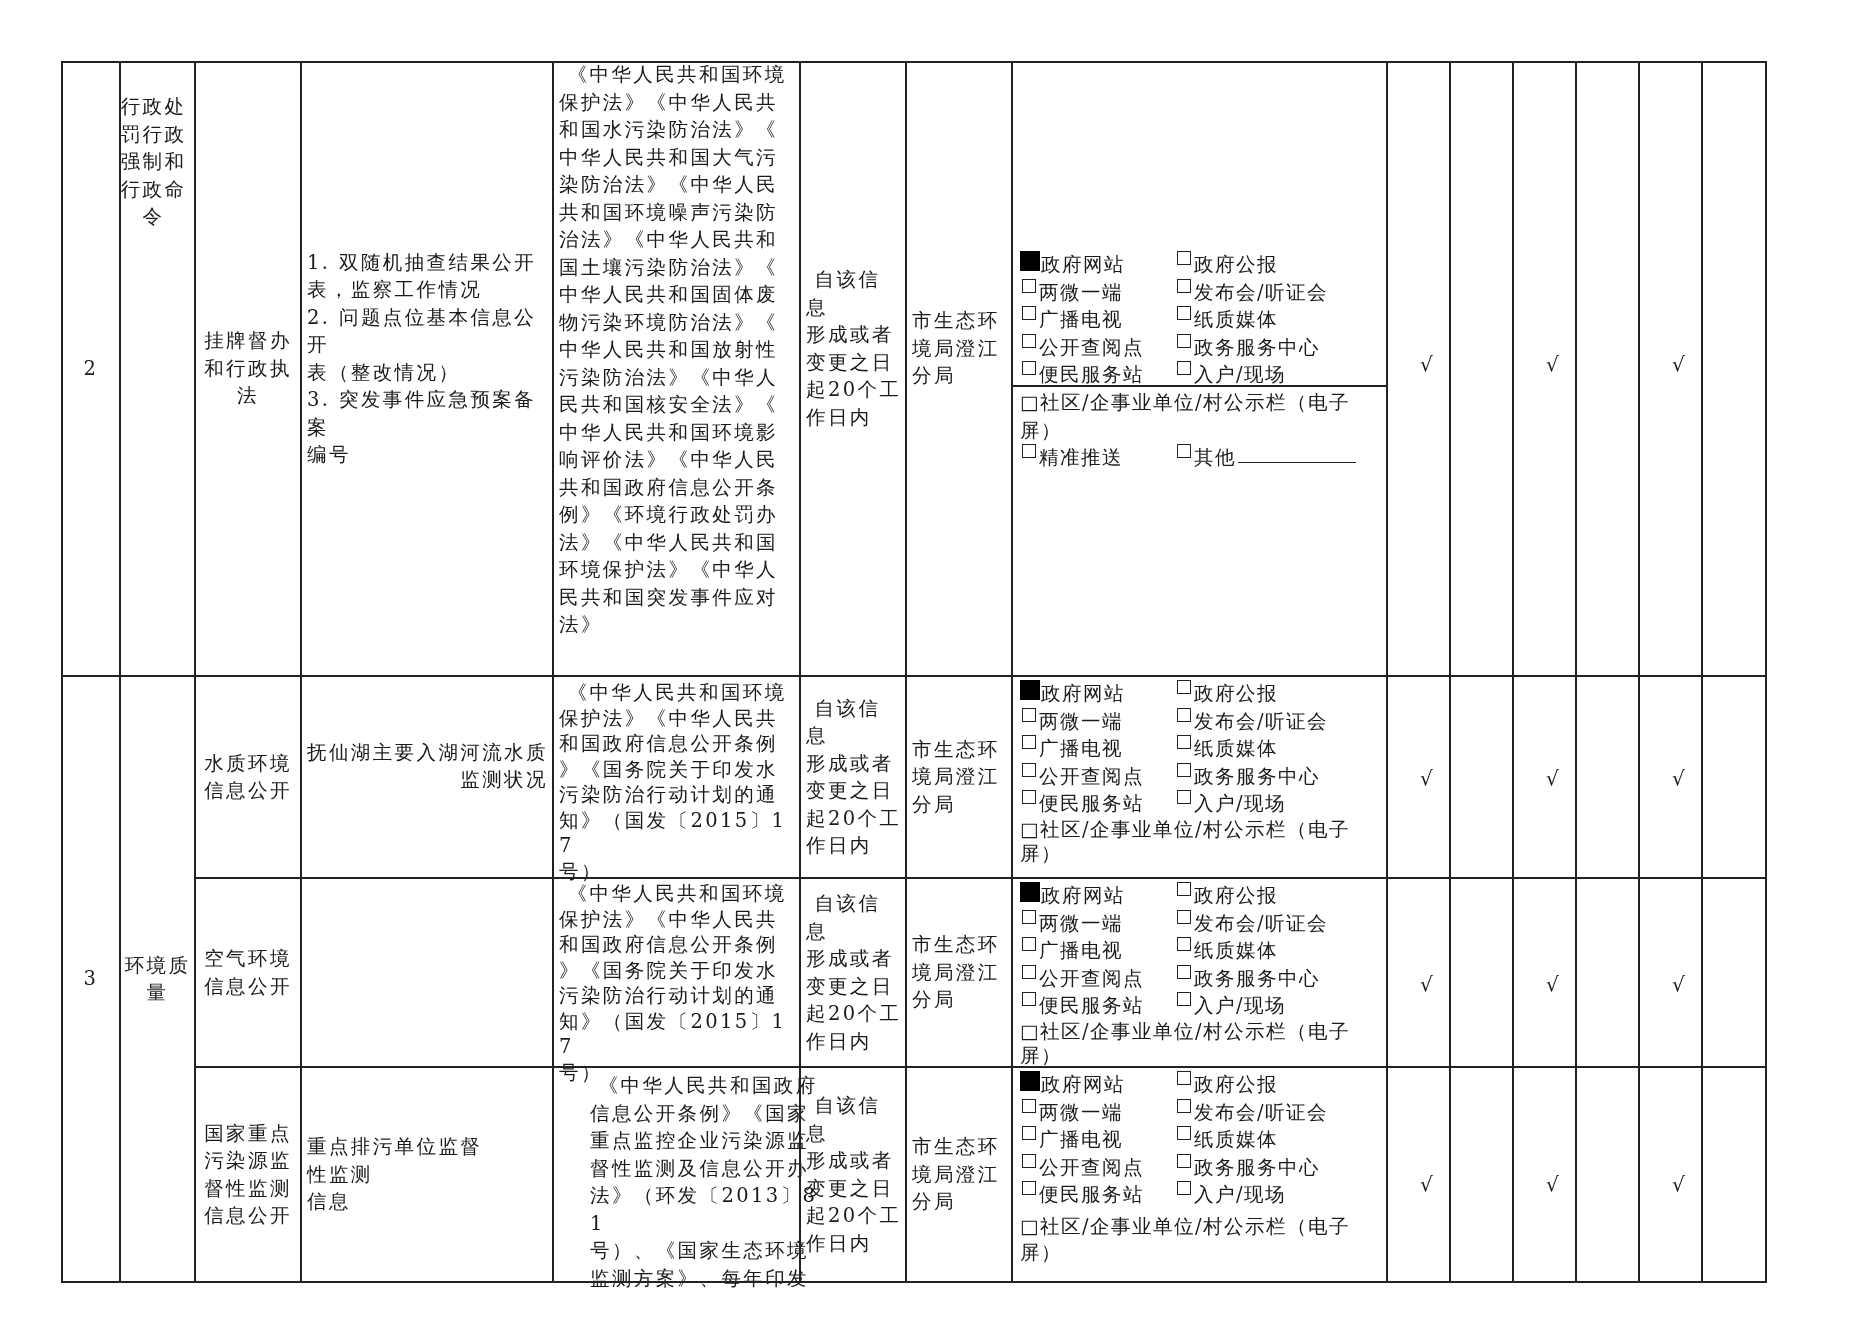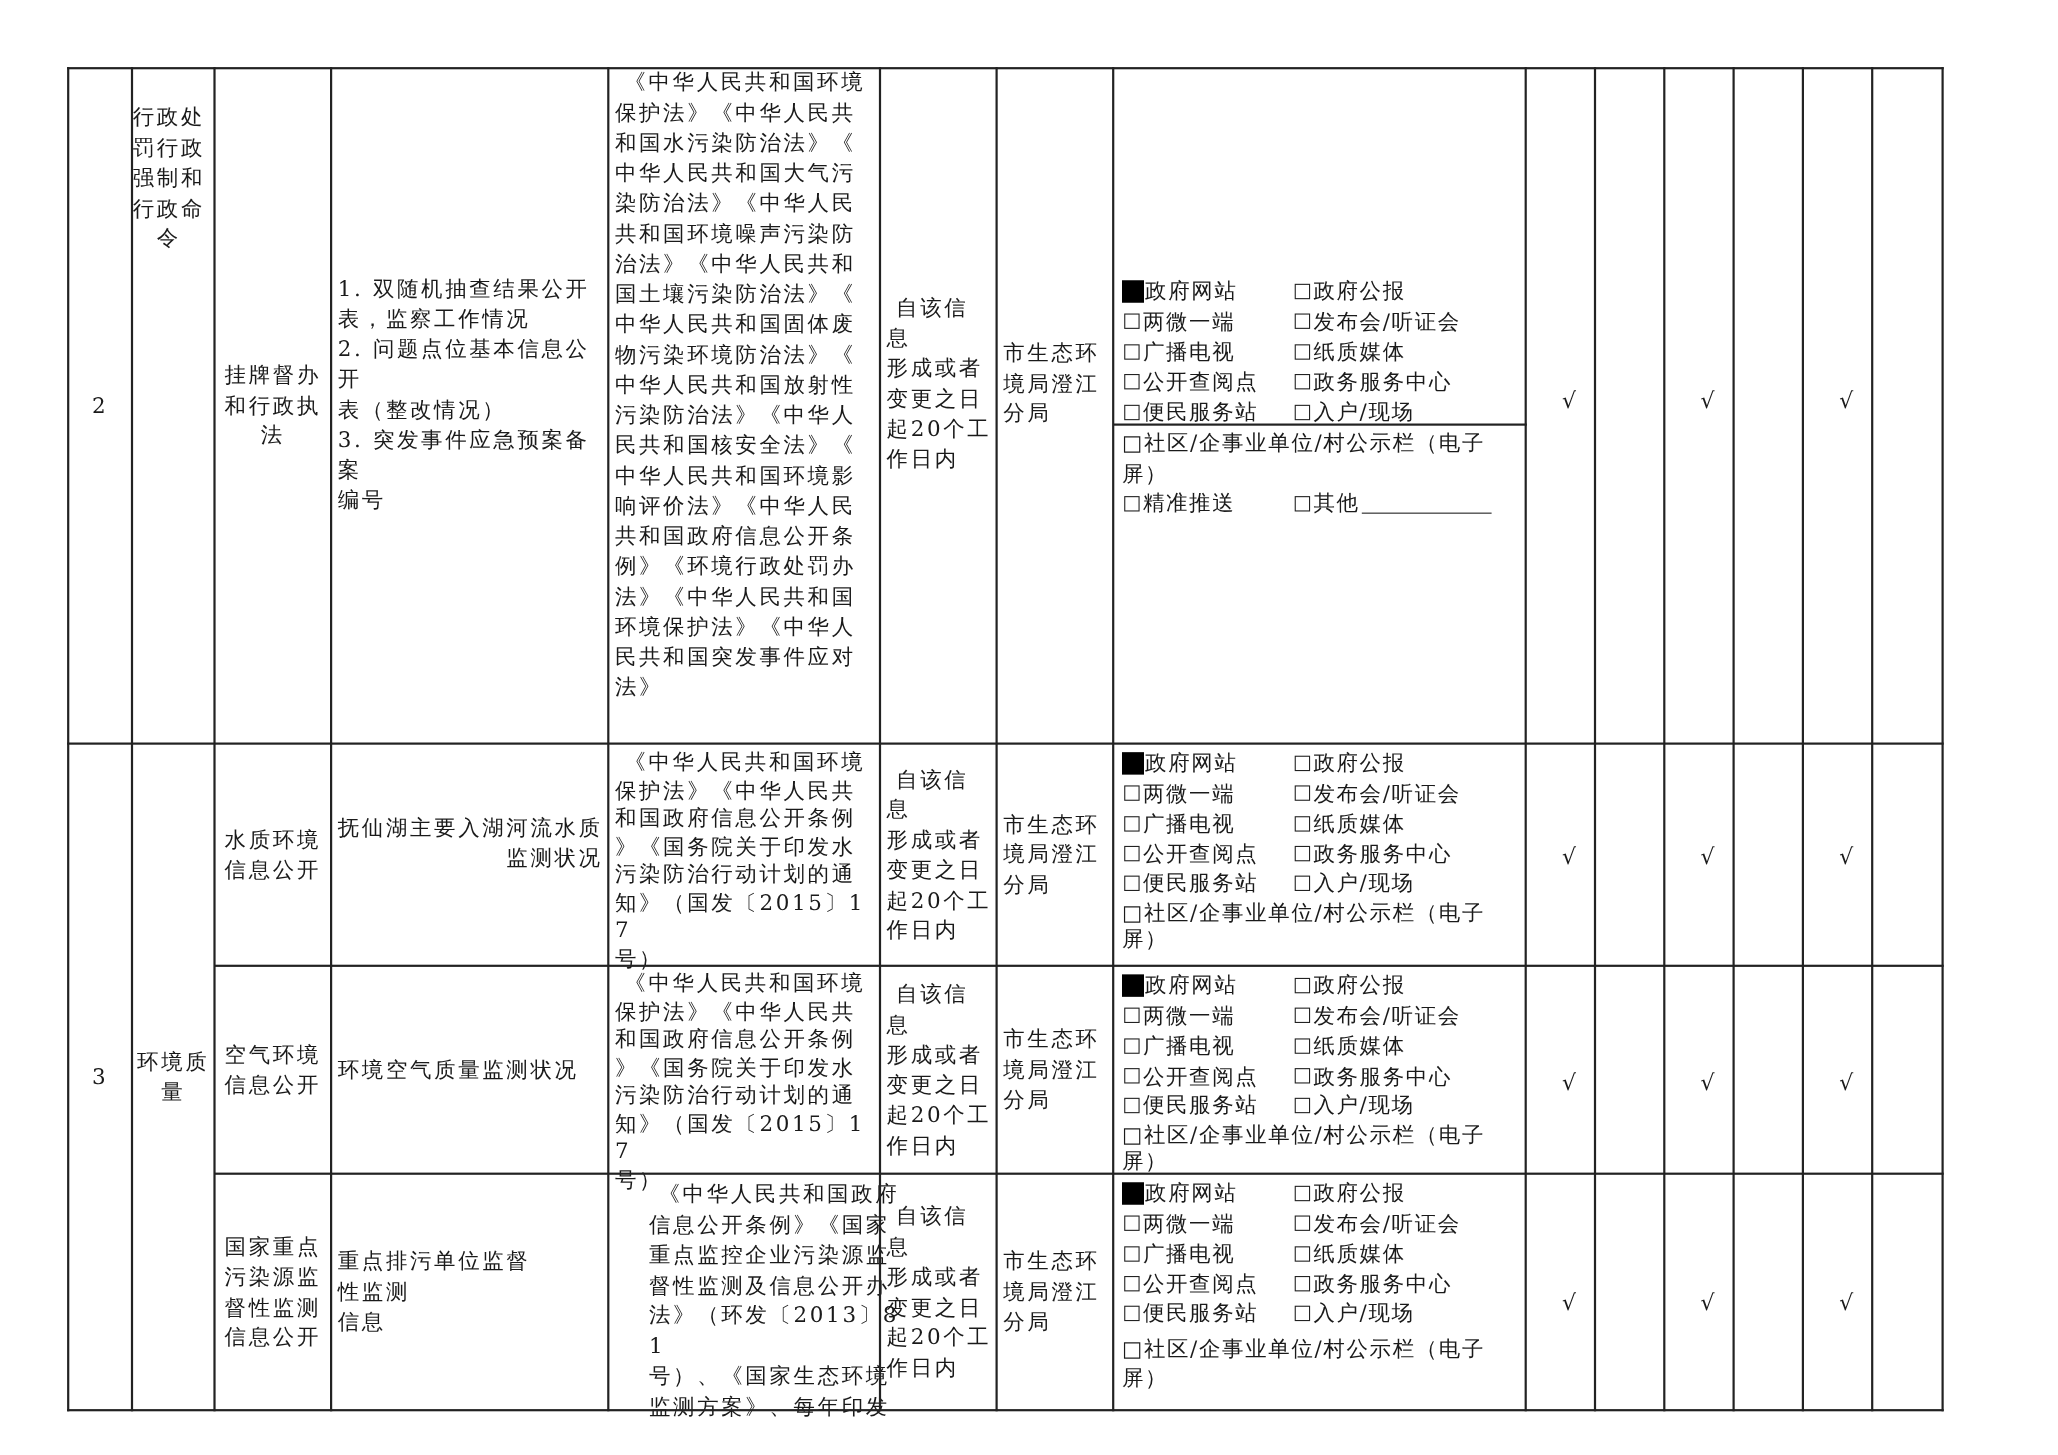--- a/index.html
+++ b/index.html
@@ -10,21 +10,21 @@
           font-size:19.5px; line-height:27.5px; letter-spacing:2.4px; }
   .cell.center { justify-content:center; text-align:center; }
   .cell.left { justify-content:flex-start; text-align:left; padding:0 4px 0 6px; }
   .cell .txt { white-space:pre-wrap; word-break:break-all; }
   .hline, .vline { position:absolute; background:#222; }
   .hline { height:2px; }
   .vline { width:2px; }
   .legal { align-items:flex-start; padding:6px 4px 0 6px; }
   .channels { position:absolute; box-sizing:border-box; font-size:19.5px; line-height:27.5px; letter-spacing:1.5px; padding-left:6px; }
   .ch-row { display:flex; height:27.5px; }
-  .ch-item { display:flex; align-items:center; white-space:nowrap; }
+  .ch-item { display:flex; align-items:flex-start; white-space:nowrap; }
   .ch-item.c1 { width:155px; }
   .box { display:inline-block; width:14px; height:14px; border:1.3px solid #222; box-sizing:border-box; margin:0 3px 0 2px; }
   .box.filled { width:20px; height:20px; background:#000; border-color:#000; margin:0 1px 0 0; }
   .blank-line { display:inline-block; width:118px; border-bottom:1.5px solid #222; height:18px; margin-left:2px; }
   .check { position:absolute; font-size:20px; color:#1a1a1a; font-family:"DejaVu Sans",sans-serif; }
 </style>
 </head>
 <body>
 
 <div class="tbl">
@@ -253,23 +253,20 @@
 屏）</div>
   </div>
   <span class="check" style="left:1420px;top:766px;">√</span>
   <span class="check" style="left:1546px;top:766px;">√</span>
   <span class="check" style="left:1672px;top:766px;">√</span>
 
   <div class="cell center" style="left:195px;top:878px;width:106px;height:189px;">
     <span class="txt">空气环境
 信息公开</span>
   </div>
-  <div class="cell left" style="left:301px;top:878px;width:252px;height:189px;">
-    <span class="txt">环境空气质量监测状况</span>
-  </div>
   <div class="cell left legal" style="left:553px;top:878px;width:247px;height:189px;padding-top:3px;line-height:25.5px;">
     <span class="txt"> 《中华人民共和国环境
 保护法》《中华人民共
 和国政府信息公开条例
 》《国务院关于印发水
 污染防治行动计划的通
 知》（国发〔2015〕17
 号）</span>
   </div>
   <div class="cell left" style="left:800px;top:878px;width:106px;height:189px;">

